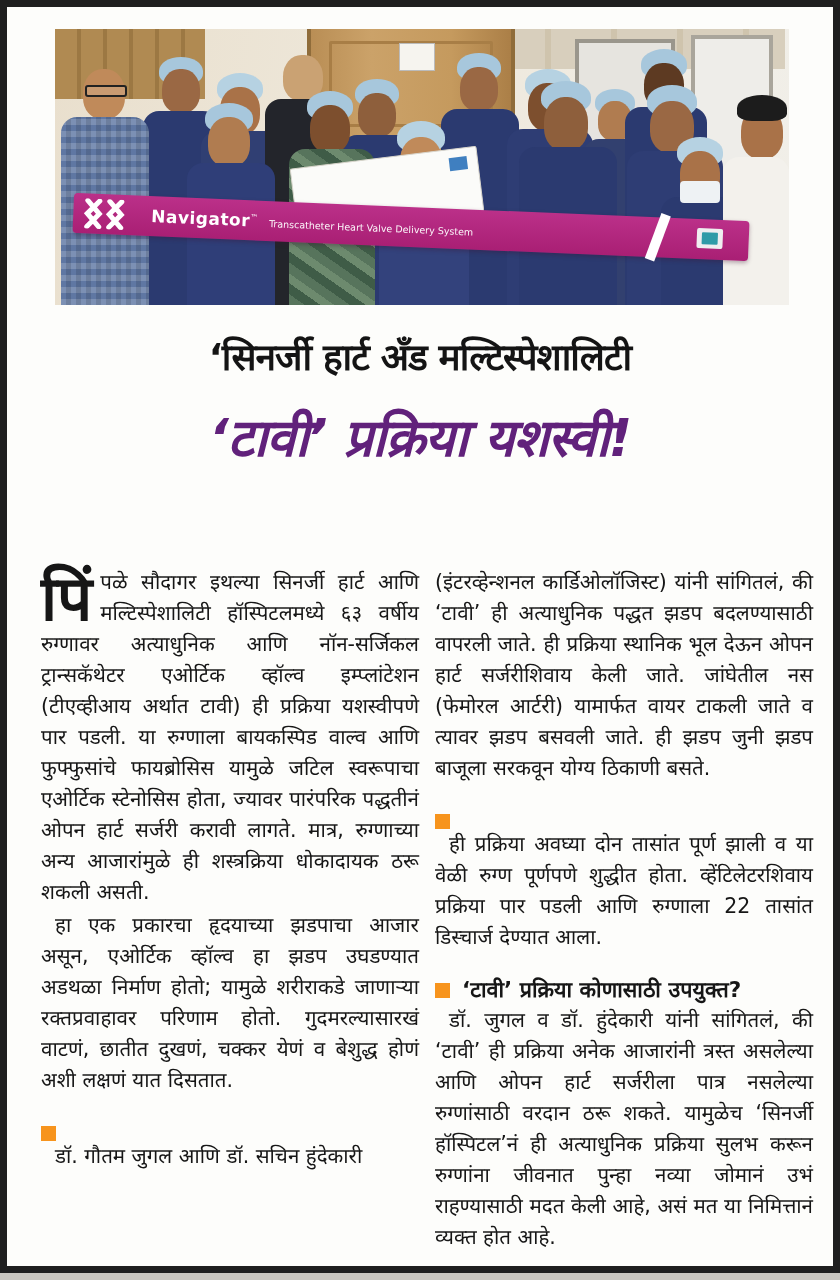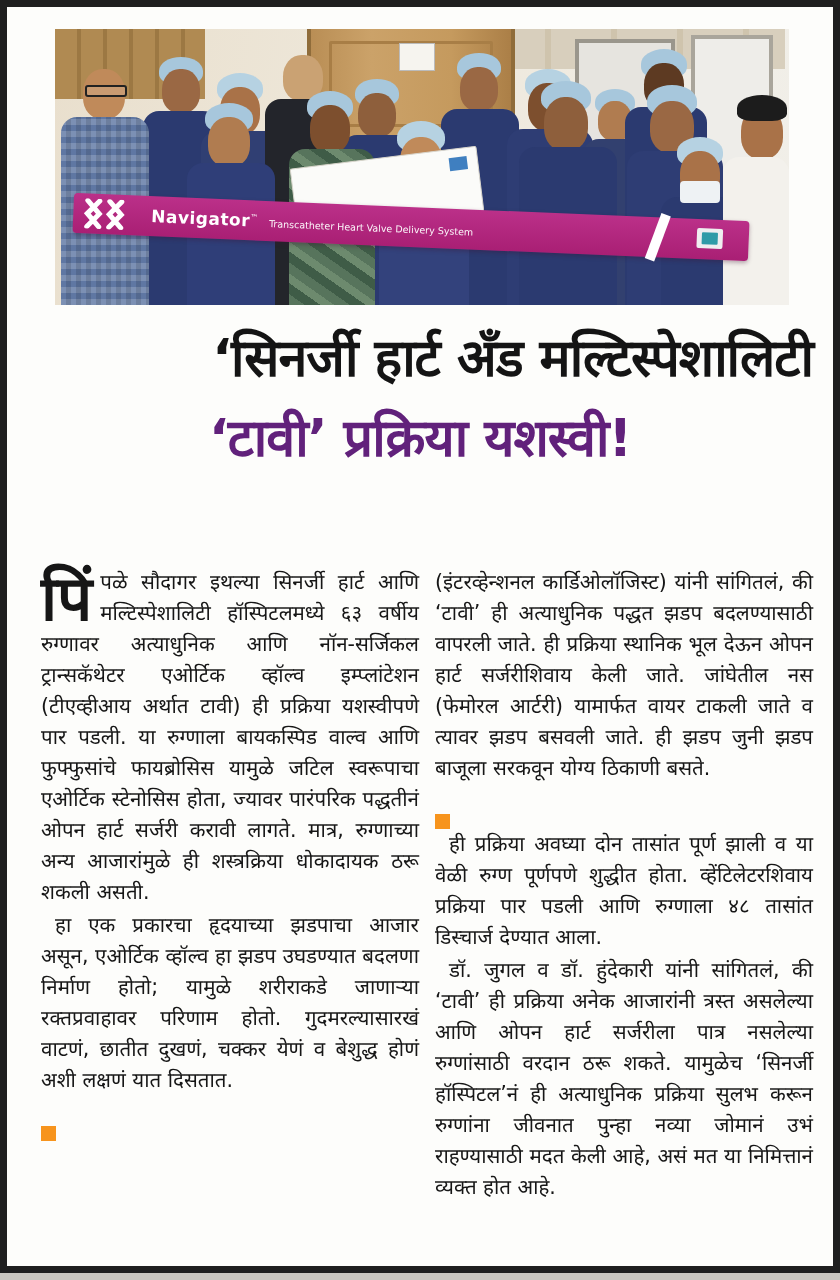--- a/index.html
+++ b/index.html
@@ -53,22 +53,22 @@
   .banner .endlogo{position:absolute;right:26px;top:9px;width:26px;height:20px;background:#efeef0;border-radius:2px;}
   .banner .endlogo::after{content:"";position:absolute;left:5px;top:4px;width:16px;height:12px;background:#2f9ba8;border-radius:1px;}
   .whitebox{
     position:absolute;left:238px;top:128px;width:186px;height:64px;background:#fbfbf9;
     border:1px solid #d8d5cc;transform:rotate(-7deg);z-index:30;border-radius:2px;
   }
   .whitebox::after{content:"";position:absolute;right:10px;top:8px;width:18px;height:13px;background:#3f7fc0;}
   .whitebox::before{content:"";position:absolute;left:14px;bottom:10px;width:80px;height:5px;background:#d8c7cf;}
   
   .headline{position:absolute;left:20px;top:312px;width:786px;text-align:center;color:#141414;}
-  .headline .h1,.headline .h2{font-size:52px;font-weight:bold;line-height:78px;letter-spacing:-1px;text-align:right;}
-  .headline .h3{font-size:52px;font-weight:bold;line-height:82px;color:#61217b;letter-spacing:-1px;}
+  .headline .h1,.headline .h2{font-size:37px;font-weight:bold;line-height:78px;letter-spacing:-1px;}
+  .headline .h3{font-size:52px;font-weight:bold;line-height:82px;color:#61217b;letter-spacing:-1px;font-style:italic;}
   
   .cols{position:absolute;left:34px;top:560px;width:772px;height:672px;display:flex;gap:16px;color:#161616;}
   .col{width:378px;flex:0 0 auto;text-align:justify;font-size:20.5px;line-height:31px;}
   .col p{margin:0 0 2px 0;}
   .dropcap{float:left;font-size:62px;line-height:56px;font-weight:bold;padding:4px 8px 0 0;}
   .sec{margin-top:22px;display:flex;align-items:flex-start;gap:12px;}
   .bullet{flex:0 0 auto;width:15px;height:15px;background:#f7941d;margin-top:8px;}
   .sec .t{font-size:21.5px;font-weight:bold;line-height:30px;text-align:left;}
   .indent{ text-indent:14px;}
 </style>
@@ -188,32 +188,37 @@
 
   <div class="headline">
     <div class="h1">‘सिनर्जी हार्ट अँड मल्टिस्पेशालिटी</div>
     <div class="h3">‘टावी’ प्रक्रिया यशस्वी!</div>
   </div>
 
   <div class="cols">
     <div class="col">
       <p><span class="dropcap">पिं</span><span>पळे सौदागर इथल्या सिनर्जी हार्ट आणि मल्टिस्पेशालिटी हॉस्पिटलमध्ये ६३ वर्षीय रुग्णावर अत्याधुनिक आणि नॉन-सर्जिकल ट्रान्सकॅथेटर एओर्टिक व्हॉल्व इम्प्लांटेशन (टीएव्हीआय अर्थात टावी) ही प्रक्रिया यशस्वीपणे पार पडली. या रुग्णाला बायकस्पिड वाल्व आणि फुफ्फुसांचे फायब्रोसिस यामुळे जटिल स्वरूपाचा एओर्टिक स्टेनोसिस होता, ज्यावर पारंपरिक पद्धतीनं ओपन हार्ट सर्जरी करावी लागते. मात्र, रुग्णाच्या अन्य आजारांमुळे ही शस्त्रक्रिया धोकादायक ठरू शकली असती.</span></p>
 
-      <p class="indent">हा एक प्रकारचा हृदयाच्या झडपाचा आजार असून, एओर्टिक व्हॉल्व हा झडप उघडण्यात बदलणा निर्माण होतो; यामुळे शरीराकडे जाणाऱ्या रक्तप्रवाहावर परिणाम होतो. गुदमरल्यासारखं वाटणं, छातीत दुखणं, चक्कर येणं व बेशुद्ध होणं अशी लक्षणं यात दिसतात.</p>
+      <p class="indent">हा एक प्रकारचा हृदयाच्या झडपाचा आजार असून, एओर्टिक व्हॉल्व हा झडप उघडण्यात अडथळा निर्माण होतो; यामुळे शरीराकडे जाणाऱ्या रक्तप्रवाहावर परिणाम होतो. गुदमरल्यासारखं वाटणं, छातीत दुखणं, चक्कर येणं व बेशुद्ध होणं अशी लक्षणं यात दिसतात.</p>
 
       <div class="sec">
         <span class="bullet"></span>
       </div>
+      <p class="indent">डॉ. गौतम जुगल आणि डॉ. सचिन हुंदेकारी</p>
     </div>
 
     <div class="col">
       <p>(इंटरव्हेन्शनल कार्डिओलॉजिस्ट) यांनी सांगितलं, की ‘टावी’ ही अत्याधुनिक पद्धत झडप बदलण्यासाठी वापरली जाते. ही प्रक्रिया स्थानिक भूल देऊन ओपन हार्ट सर्जरीशिवाय केली जाते. जांघेतील नस (फेमोरल आर्टरी) यामार्फत वायर टाकली जाते व त्यावर झडप बसवली जाते. ही झडप जुनी झडप बाजूला सरकवून योग्य ठिकाणी बसते.</p>
 
       <div class="sec">
         <span class="bullet"></span>
       </div>
-      <p class="indent">ही प्रक्रिया अवघ्या दोन तासांत पूर्ण झाली व या वेळी रुग्ण पूर्णपणे शुद्धीत होता. व्हेंटिलेटरशिवाय प्रक्रिया पार पडली आणि रुग्णाला ४८ तासांत डिस्चार्ज देण्यात आला.</p>
-
+      <p class="indent">ही प्रक्रिया अवघ्या दोन तासांत पूर्ण झाली व या वेळी रुग्ण पूर्णपणे शुद्धीत होता. व्हेंटिलेटरशिवाय प्रक्रिया पार पडली आणि रुग्णाला 22 तासांत डिस्चार्ज देण्यात आला.</p>
+
+      <div class="sec">
+        <span class="bullet"></span>
+        <span class="t">‘टावी’ प्रक्रिया कोणासाठी उपयुक्त?</span>
+      </div>
       <p class="indent">डॉ. जुगल व डॉ. हुंदेकारी यांनी सांगितलं, की ‘टावी’ ही प्रक्रिया अनेक आजारांनी त्रस्त असलेल्या आणि ओपन हार्ट सर्जरीला पात्र नसलेल्या रुग्णांसाठी वरदान ठरू शकते. यामुळेच ‘सिनर्जी हॉस्पिटल’नं ही अत्याधुनिक प्रक्रिया सुलभ करून रुग्णांना जीवनात पुन्हा नव्या जोमानं उभं राहण्यासाठी मदत केली आहे, असं मत या निमित्तानं व्यक्त होत आहे.</p>
     </div>
   </div>
 
 </div>
 
 </body></html>

